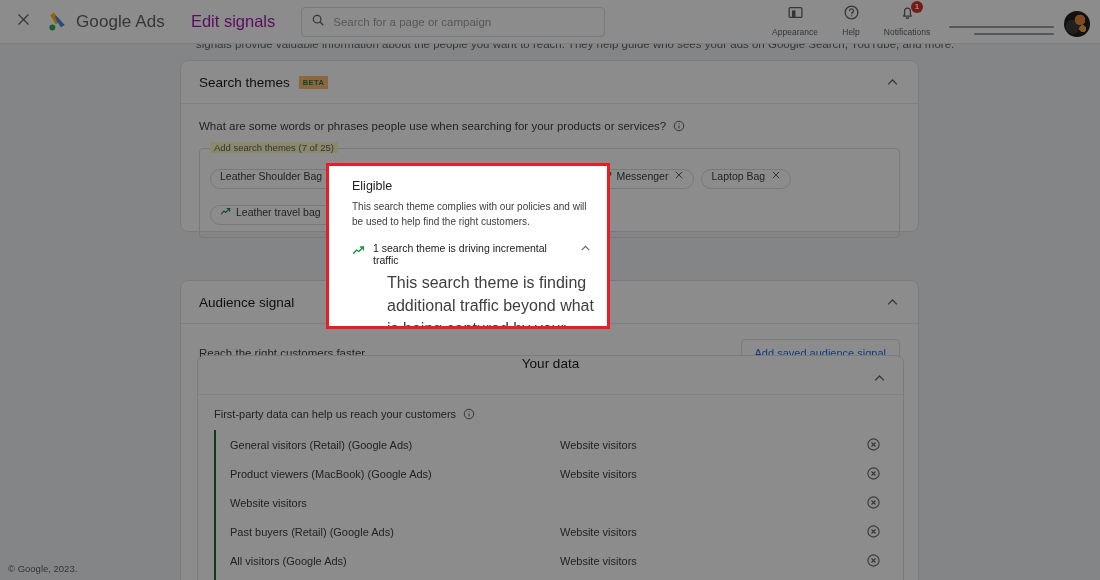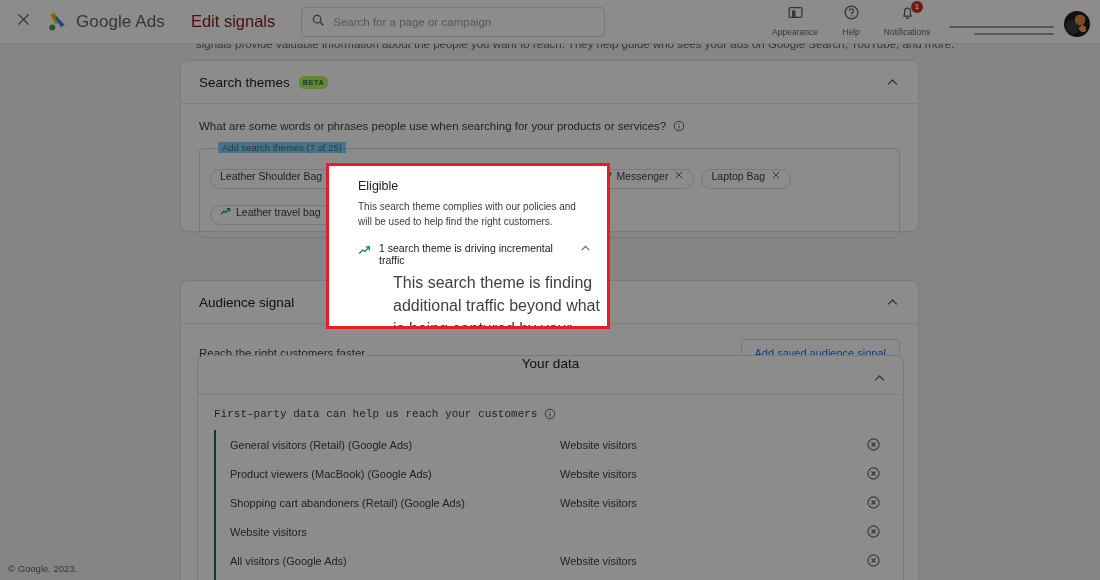--- a/index.html
+++ b/index.html
@@ -32,21 +32,21 @@
     width: 30px; height: 30px; margin-left: 8px;
     display: flex; align-items: center; justify-content: center;
     border-radius: 50%; cursor: pointer;
   }
   .close-btn svg { width: 15px; height: 15px; }
   .logo-wrap { display: flex; align-items: center; margin-left: 8px; gap: 7px; }
   .gads-mark { width: 23px; height: 23px; }
   .gads-text { font-size: 17px; color: #5f6368; letter-spacing: .1px; white-space: nowrap; }
   .gads-text .g1 { color: #5f6368; }
   .page-title {
-    margin-left: 26px; font-size: 16.5px; color: #7f1d1d; white-space: nowrap;
+    margin-left: 26px; font-size: 16.5px; color: #a21caf; white-space: nowrap;
   }
   .searchbar {
     margin-left: 26px; width: 304px; height: 30px;
     border: 1px solid #dadce0; border-radius: 4px;
     display: flex; align-items: center; padding: 0 9px; gap: 8px;
     background: #fff;
   }
   .searchbar svg { width: 14px; height: 14px; flex: none; }
   .searchbar input {
     border: none; outline: none; font-size: 11.5px; color: #3c4043;
@@ -98,41 +98,41 @@
     position: absolute; background: #fff;
     border: 1px solid #e0e0e0; border-radius: 8px;
   }
   .card-head {
     height: 42px; display: flex; align-items: center;
     padding: 0 18px; gap: 9px;
   }
   .card-title { font-size: 13.5px; color: #202124; }
   .beta {
     font-size: 7.5px; font-weight: bold; letter-spacing: .4px;
-    color: #1e7c3a; background: #bef264;
-    padding: 2px 4px; border-radius: 5px;
+    color: #1e7c3a; background: #fdba74;
+    padding: 2px 4px; border-radius: 0;
   }
   .chev { margin-left: auto; cursor: pointer; }
   .chev svg { width: 15px; height: 15px; display: block; }
   .card-div { height: 1px; background: #e8eaed; }
 
   
   #card-search-themes { left: 180px; top: 16px; width: 739px; height: 172px; }
   .st-q {
     display: flex; align-items: center; gap: 7px;
     padding: 16px 18px 0 18px; font-size: 11.5px; color: #3c4043;
   }
   .info-ic { width: 12px; height: 12px; flex: none; cursor: pointer; }
   .fieldset {
     position: relative; margin: 16px 18px 0 18px;
     border: 1px solid #dadce0; border-radius: 4px;
     padding: 12px 10px 12px 10px; min-height: 72px;
   }
   .legend {
-    position: absolute; top: -7px; left: 18px; background: #7dd3fc;
+    position: absolute; top: -7px; left: 10px; background: #fef9c3;
     padding: 0 4px; font-size: 9.5px; color: #5f6368; white-space: nowrap;
   }
   .chips { display: flex; flex-wrap: wrap; gap: 8px 7px; }
   .chip {
     display: inline-flex; gap: 5px;
     height: 20px; padding: 0 9px;
     border: 1px solid #dadce0; border-radius: 13px;
     font-size: 10.5px; color: #3c4043; background: #fff;
     cursor: pointer; white-space: nowrap; margin-top: 8px;
   }
@@ -155,21 +155,21 @@
   }
 
   
   #card-yourdata {
     position: absolute; left: 16px; top: 74px; width: 707px; height: 250px;
     border: 1px solid #e0e0e0; border-radius: 8px; background: #fff;
   }
   .yd-head { height: 38px; display: flex; align-items: center; padding: 0 16px; flex-direction: column; }
   .yd-sub {
     display: flex; align-items: center; gap: 7px;
-    padding: 13px 16px 0 16px; font-size: 11px; color: #3c4043; font-family: Liberation Mono, monospace;
+    padding: 13px 16px 0 16px; font-size: 11px; color: #3c4043;
   }
   .data-list {
     margin: 10px 16px 0 16px; border-left: 2px solid #137333;
   }
   .data-row {
     display: flex; align-items: center; height: 29px;
     padding-left: 14px; padding-right: 6px; cursor: default;
   }
   .dr-name { font-size: 11px; color: #3c4043; width: 330px; white-space: nowrap; }
   .dr-type { font-size: 11px; color: #3c4043; flex: 1; white-space: nowrap; }
@@ -181,21 +181,21 @@
     font-size: 9.5px; color: #5f6368; z-index: 20;
   }
 
   
   .popup {
     position: absolute; left: 326px; top: 163px;
     width: 284px; height: 166px;
     background: #fff; border: 3px solid #ea1c24;
     z-index: 100; overflow: hidden;
   }
-  .pop-inner { padding: 13px 15px 0 29px; }
+  .pop-inner { padding: 13px 15px 0 23px; }
   .pop-title { font-size: 12.5px; color: #202124; margin-bottom: 7px; }
   .pop-desc { font-size: 10px; color: #3c4043; line-height: 1.45; }
   .pop-row {
     display: flex; align-items: flex-start; gap: 8px;
     margin-top: 13px;
   }
   .pop-row .trend { width: 13px; height: 13px; flex: none; margin-top: 1px; }
   .pop-row-title { font-size: 10.5px; color: #202124; font-weight: 500; }
   .pop-row-chev { margin-left: auto; cursor: pointer; }
   .pop-row-chev svg { width: 13px; height: 13px; display: block; }
@@ -439,28 +439,28 @@
             </div>
             <div class="data-row">
               <span class="dr-name">Product viewers (MacBook) (Google Ads)</span>
               <span class="dr-type">Website visitors</span>
               <span class="dr-x"><span><svg viewBox="0 0 24 24" fill="none" stroke="#5f6368" stroke-width="1.7">
                     <circle cx="12" cy="12" r="9"></circle>
                     <path d="M8.8 8.8 L15.2 15.2 M15.2 8.8 L8.8 15.2"></path>
                   </svg></span></span>
             </div>
             <div class="data-row">
-              <span class="dr-name">Shopping cart abandoners (Retail) (Google Ads)</span>
               <span class="dr-type">Website visitors</span>
               <span class="dr-x"><span><svg viewBox="0 0 24 24" fill="none" stroke="#5f6368" stroke-width="1.7">
                     <circle cx="12" cy="12" r="9"></circle>
                     <path d="M8.8 8.8 L15.2 15.2 M15.2 8.8 L8.8 15.2"></path>
                   </svg></span></span>
             </div>
             <div class="data-row">
+              <span class="dr-name">Past buyers (Retail) (Google Ads)</span>
               <span class="dr-type">Website visitors</span>
               <span class="dr-x"><span><svg viewBox="0 0 24 24" fill="none" stroke="#5f6368" stroke-width="1.7">
                     <circle cx="12" cy="12" r="9"></circle>
                     <path d="M8.8 8.8 L15.2 15.2 M15.2 8.8 L8.8 15.2"></path>
                   </svg></span></span>
             </div>
             <div class="data-row">
               <span class="dr-name">All visitors (Google Ads)</span>
               <span class="dr-type">Website visitors</span>
               <span class="dr-x"><span><svg viewBox="0 0 24 24" fill="none" stroke="#5f6368" stroke-width="1.7">

